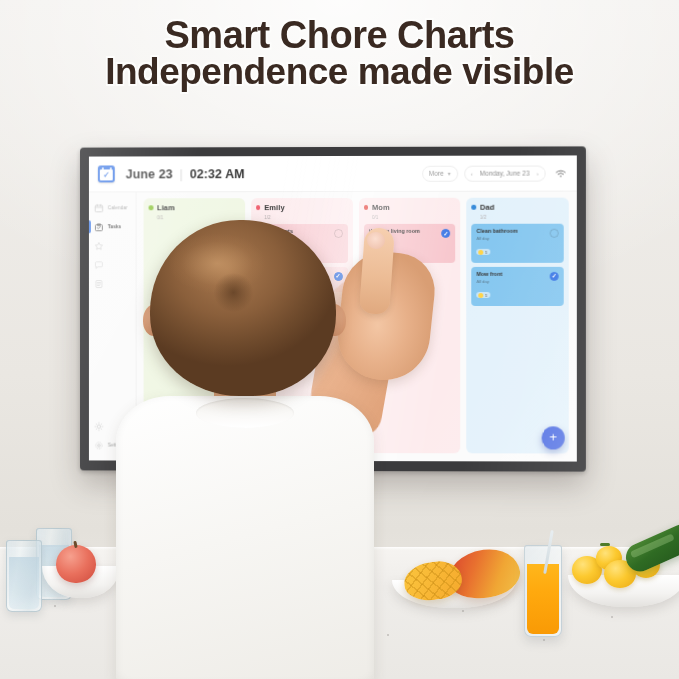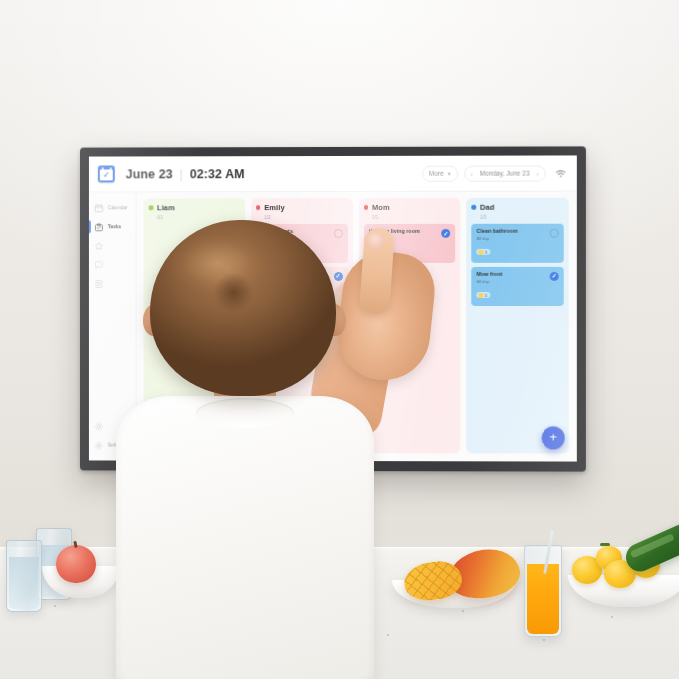--- a/index.html
+++ b/index.html
@@ -384,20 +384,24 @@
     border-radius:14px; background: rgba(190,226,160,.30);
   }
 </style>
 </head>
 <body>
 
 <div id="stage">
 
   <div class="wall"></div>
 
+  <div class="headline">
+    <span class="l1">Smart Chore Charts</span>
+    <span class="l2">Independence made visible</span>
+  </div>
 
   <div class="tv">
     <div class="screen">
       <div class="app">
 
         <div class="topbar">
           <div class="cal-icon">
             <u></u>
               <u class="r"></u>
               <i>✓</i>

